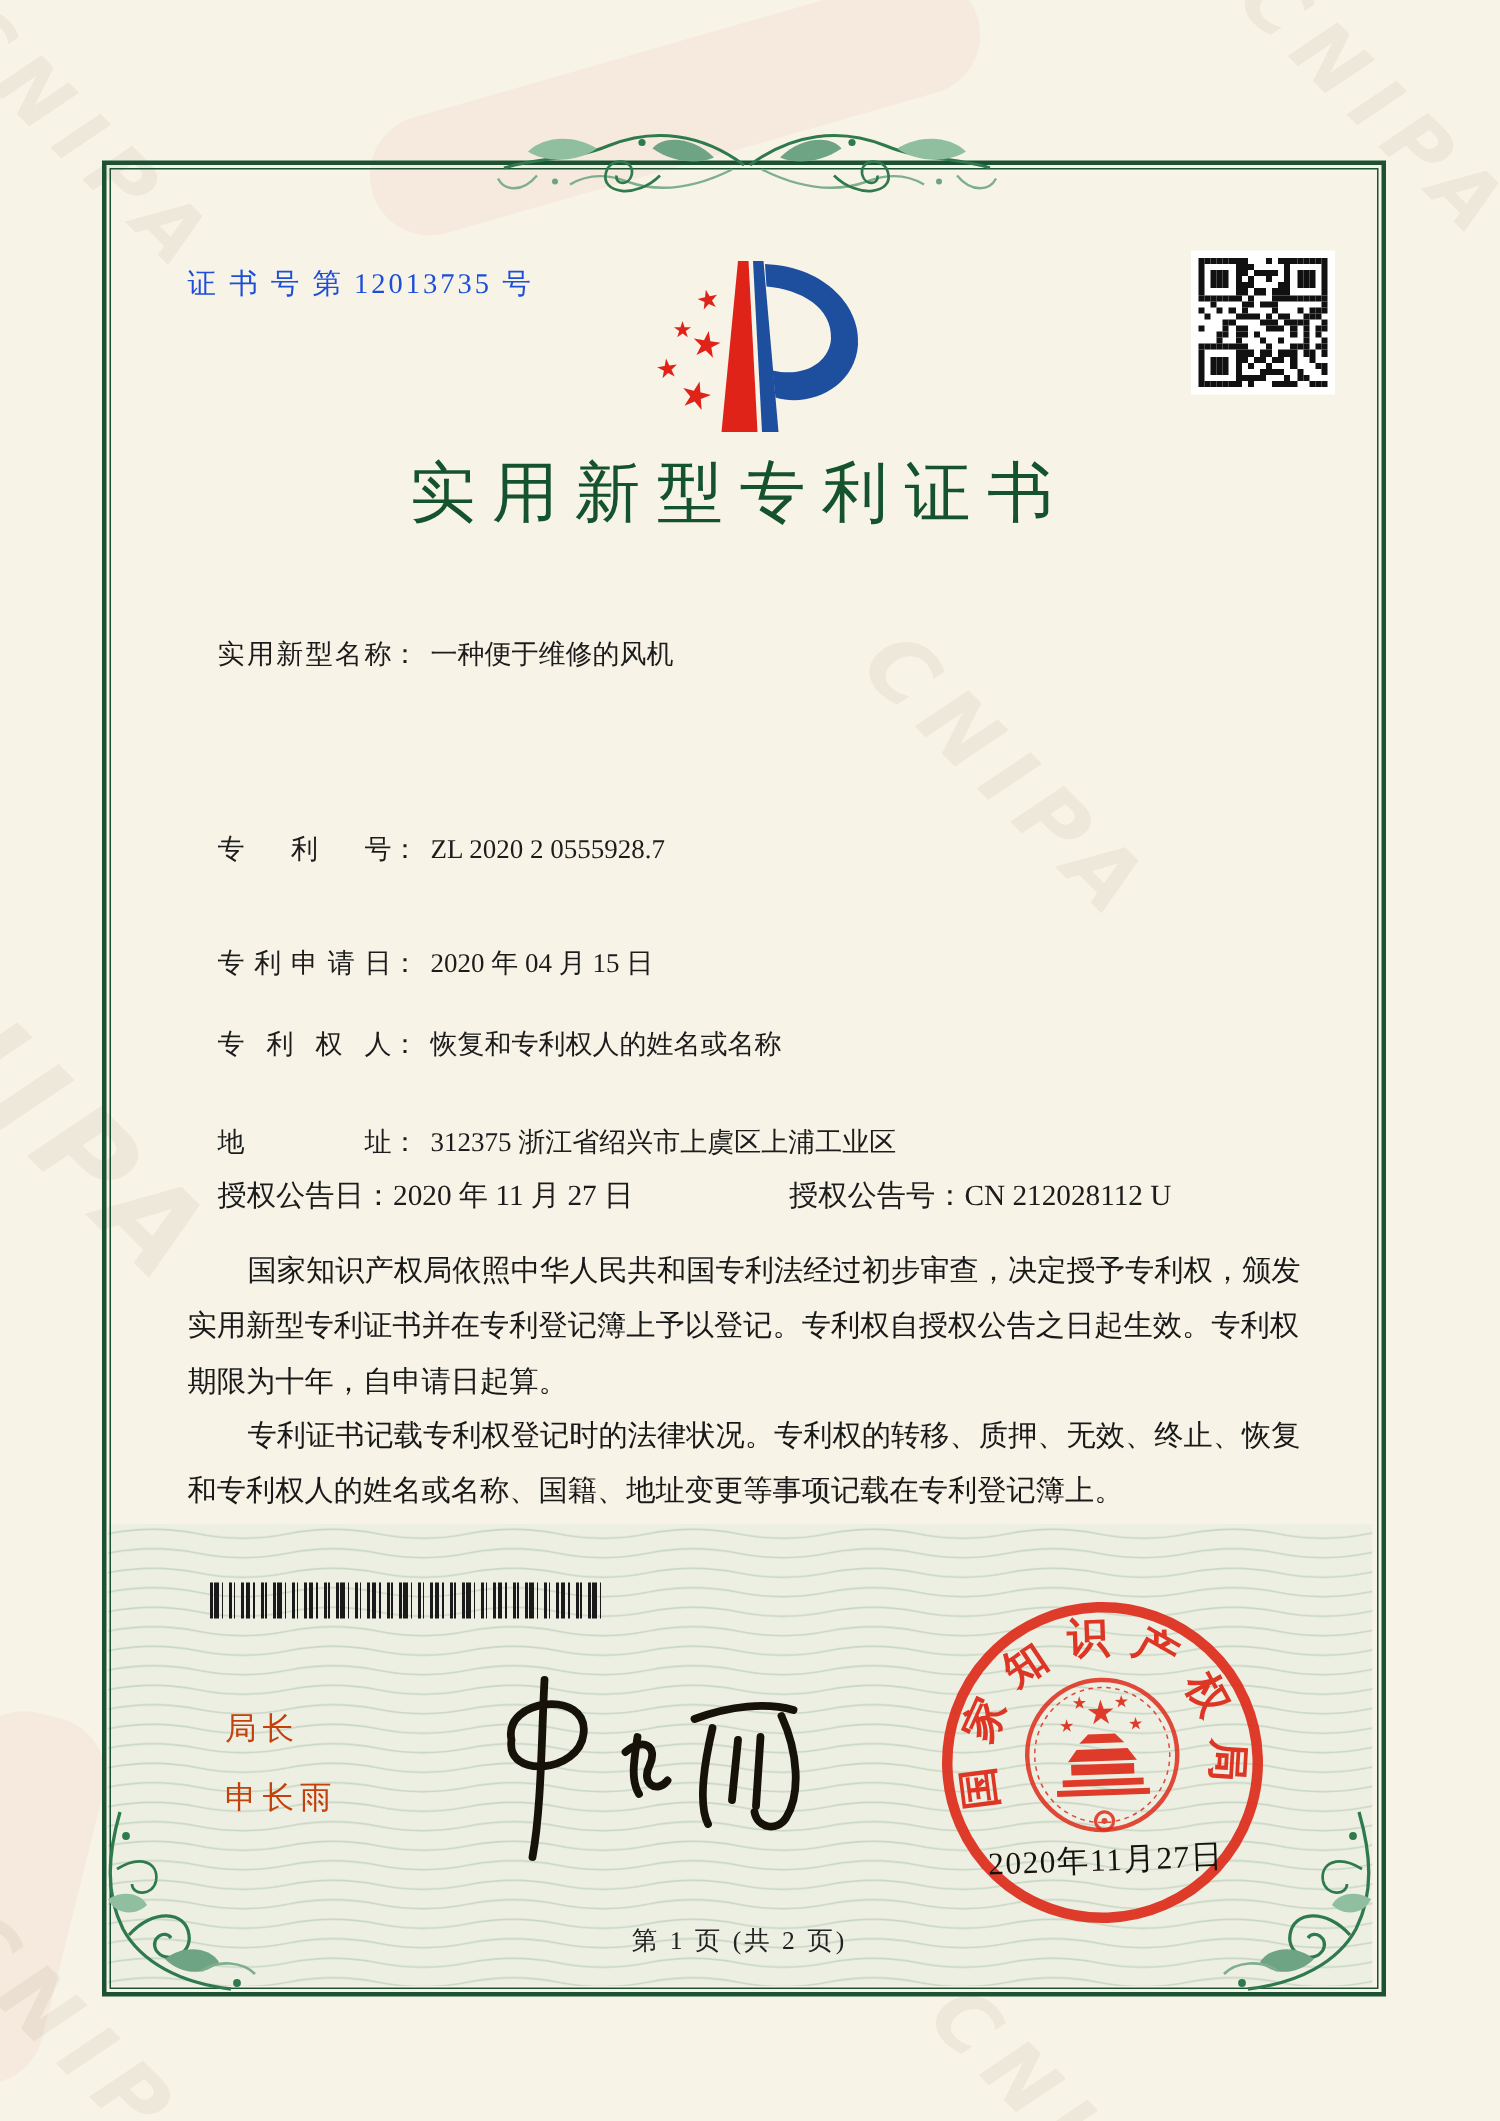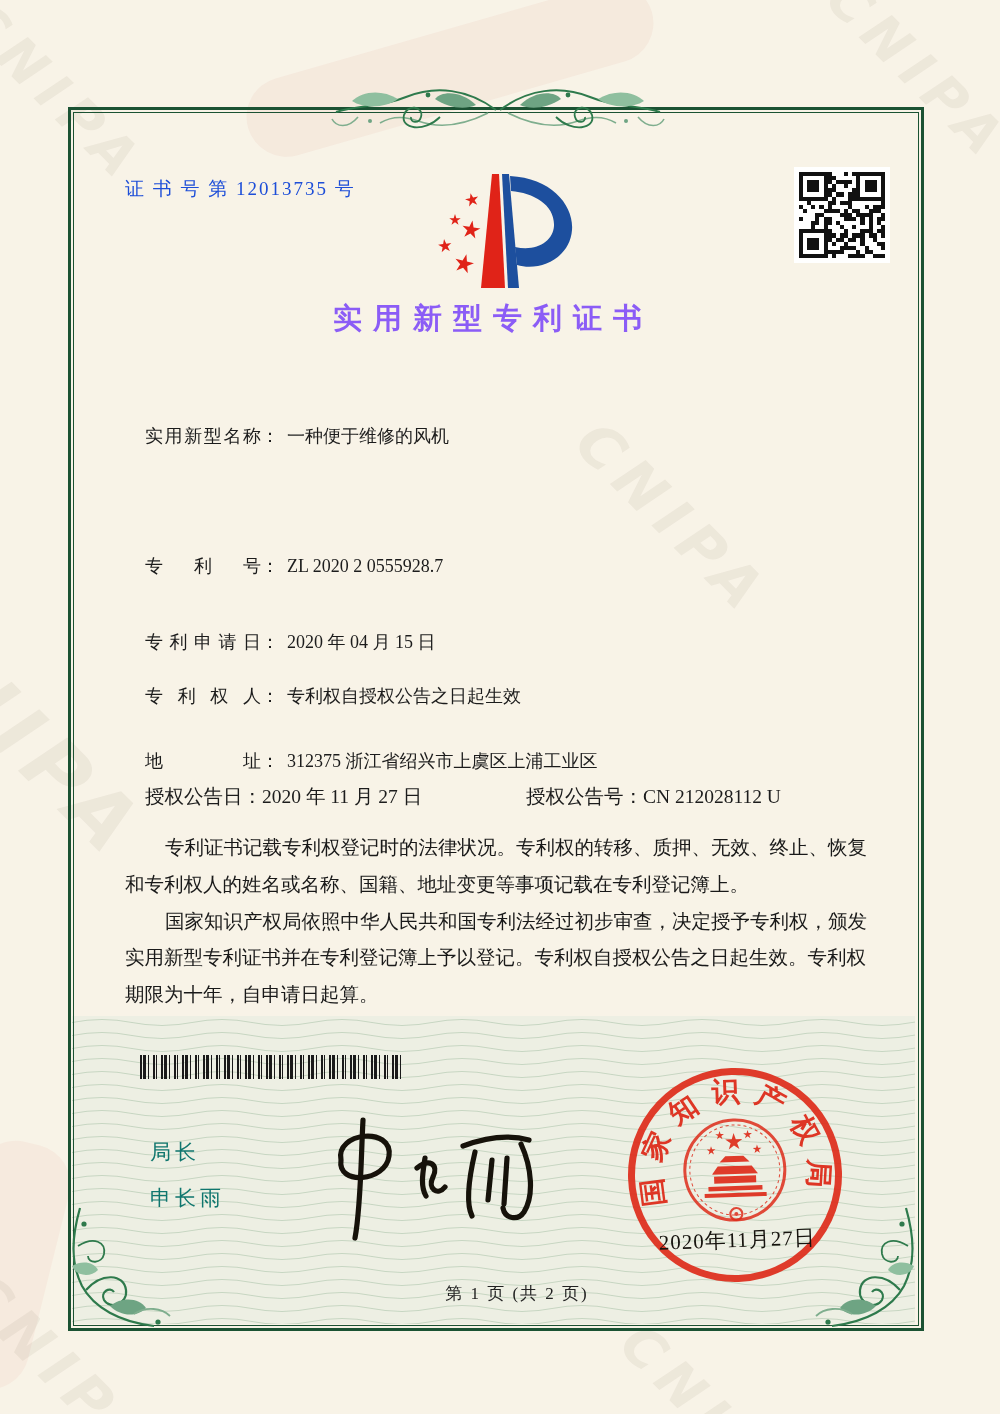--- a/index.html
+++ b/index.html
@@ -26,46 +26,46 @@
   .cert-no{position:absolute;left:125px;top:176px;font-size:19px;letter-spacing:2px;color:#1d4ed8;}
   .logo{position:absolute;left:420px;top:168px;}
   .qr{
     position:absolute;left:794px;top:167px;width:96px;height:96px;background:#fff;
     display:grid;grid-template-columns:repeat(21,1fr);grid-template-rows:repeat(21,1fr);
     padding:5px;box-sizing:border-box;
   }
   .qr div.on{background:#111;}
   .title{
     position:absolute;left:68px;top:299px;width:850px;text-align:center;
-    font-size:29px;font-weight:bold;letter-spacing:11px;color:#8b5cf6;
+    font-size:44px;font-weight:normal;letter-spacing:11px;color:#14532d;
   }
   
   .field-row{position:absolute;left:145px;font-size:18px;white-space:nowrap;}
   .field-label{display:inline-block;width:116px;text-align:justify;text-align-last:justify;vertical-align:bottom;}
   .colon{margin-right:8px;}
   .grant-pair{position:absolute;top:783px;font-size:19.5px;white-space:nowrap;}
   
   .body-text{position:absolute;left:125px;top:830px;width:756px;}
   .body-text p{margin:0;text-indent:2.05em;font-size:19.5px;line-height:36.8px;color:#191919;}
   
   .barcode{
     position:absolute;left:140px;top:1055px;width:262px;height:24px;
     background:
       repeating-linear-gradient(90deg,#1a1a1a 0 2px,rgba(0,0,0,0) 2px 3px,#1a1a1a 3px 6px,rgba(0,0,0,0) 6px 8px,#1a1a1a 8px 9px,rgba(0,0,0,0) 9px 13px,#1a1a1a 13px 15px,rgba(0,0,0,0) 15px 16px,#1a1a1a 16px 17px,rgba(0,0,0,0) 17px 21px);
   }
   
-  .officer{position:absolute;left:150px;font-family:"DejaVu Sans",sans-serif;font-size:21px;letter-spacing:4px;color:#0f766e;}
+  .officer{position:absolute;left:150px;font-family:"DejaVu Sans",sans-serif;font-size:21px;letter-spacing:4px;color:#c2410c;}
   .signature{position:absolute;left:295px;top:1108px;}
   
   .seal{position:absolute;left:628px;top:1068px;width:214px;height:214px;transform:rotate(-2deg);}
   .seal-ring{position:absolute;left:0;top:0;width:214px;height:214px;border:7px solid rgba(221,43,26,0.92);
     border-radius:50%;box-sizing:border-box;}
   .seal-date{position:absolute;left:0;top:158px;width:100%;text-align:center;font-size:21px;color:#16130e;letter-spacing:1px;}
   
-  .page-info{position:absolute;left:68px;top:1282px;width:850px;text-align:center;font-size:17px;letter-spacing:2px;color:#222;padding-left:24px;}
+  .page-info{position:absolute;left:68px;top:1282px;width:850px;text-align:center;font-size:17px;letter-spacing:2px;color:#222;}
   .continuation{position:absolute;left:400px;top:1338px;background:#fefdf7;padding:5px 12px;font-size:18.5px;letter-spacing:3px;color:#222;}
 </style>
 </head>
 <body>
 
 <div class="page">
 
   <div class="tint" style="left:240px;top:30px;width:420px;height:80px;background:rgba(222,132,120,0.08);transform:rotate(-16deg);"></div>
   <div class="tint" style="left:-45px;top:1140px;width:95px;height:250px;background:rgba(222,132,120,0.07);transform:rotate(14deg);"></div>
 
@@ -595,36 +595,36 @@
   <div class="field-row" style="top:424px;">
     <span class="field-label">实用新型名称</span><span class="colon">：</span><span>一种便于维修的风机</span>
   </div>
   <div class="field-row" style="top:554px;">
     <span class="field-label">专利号</span><span class="colon">：</span><span>ZL 2020 2 0555928.7</span>
   </div>
   <div class="field-row" style="top:619px;margin-top:11px;">
     <span class="field-label">专利申请日</span><span class="colon">：</span><span>2020 年 04 月 15 日</span>
   </div>
   <div class="field-row" style="top:684px;">
-    <span class="field-label">专利权人</span><span class="colon">：</span><span>专利权自授权公告之日起生效</span>
+    <span class="field-label">专利权人</span><span class="colon">：</span><span>恢复和专利权人的姓名或名称</span>
   </div>
   <div class="field-row" style="top:749px;">
     <span class="field-label">地址</span><span class="colon">：</span><span>312375 浙江省绍兴市上虞区上浦工业区</span>
   </div>
 
   <div class="grant-pair" style="left:145px;font-family:Liberation Serif, serif;">
     <span>授权公告日：</span><span>2020 年 11 月 27 日</span>
   </div>
   <div class="grant-pair" style="left:515px;margin-left:11px;">
     <span>授权公告号：</span><span>CN 212028112 U</span>
   </div>
 
   <div class="body-text">
+    <p>国家知识产权局依照中华人民共和国专利法经过初步审查，决定授予专利权，颁发实用新型专利证书并在专利登记簿上予以登记。专利权自授权公告之日起生效。专利权期限为十年，自申请日起算。</p>
     <p>专利证书记载专利权登记时的法律状况。专利权的转移、质押、无效、终止、恢复和专利权人的姓名或名称、国籍、地址变更等事项记载在专利登记簿上。</p>
-    <p>国家知识产权局依照中华人民共和国专利法经过初步审查，决定授予专利权，颁发实用新型专利证书并在专利登记簿上予以登记。专利权自授权公告之日起生效。专利权期限为十年，自申请日起算。</p>
   </div>
 
   <div class="barcode"></div>
 
   <div class="officer" style="top:1138px;">局长</div>
   <div class="officer" style="top:1184px;">申长雨</div>
 
   <svg class="signature" width="250" height="140" viewBox="0 0 250 140">
     <g fill="none" stroke="#16120a" stroke-width="5.2" stroke-linecap="round" stroke-linejoin="round">
       <path d="M46,52 C40,24 98,18 94,48 C91,74 42,78 46,52 Z"></path>

